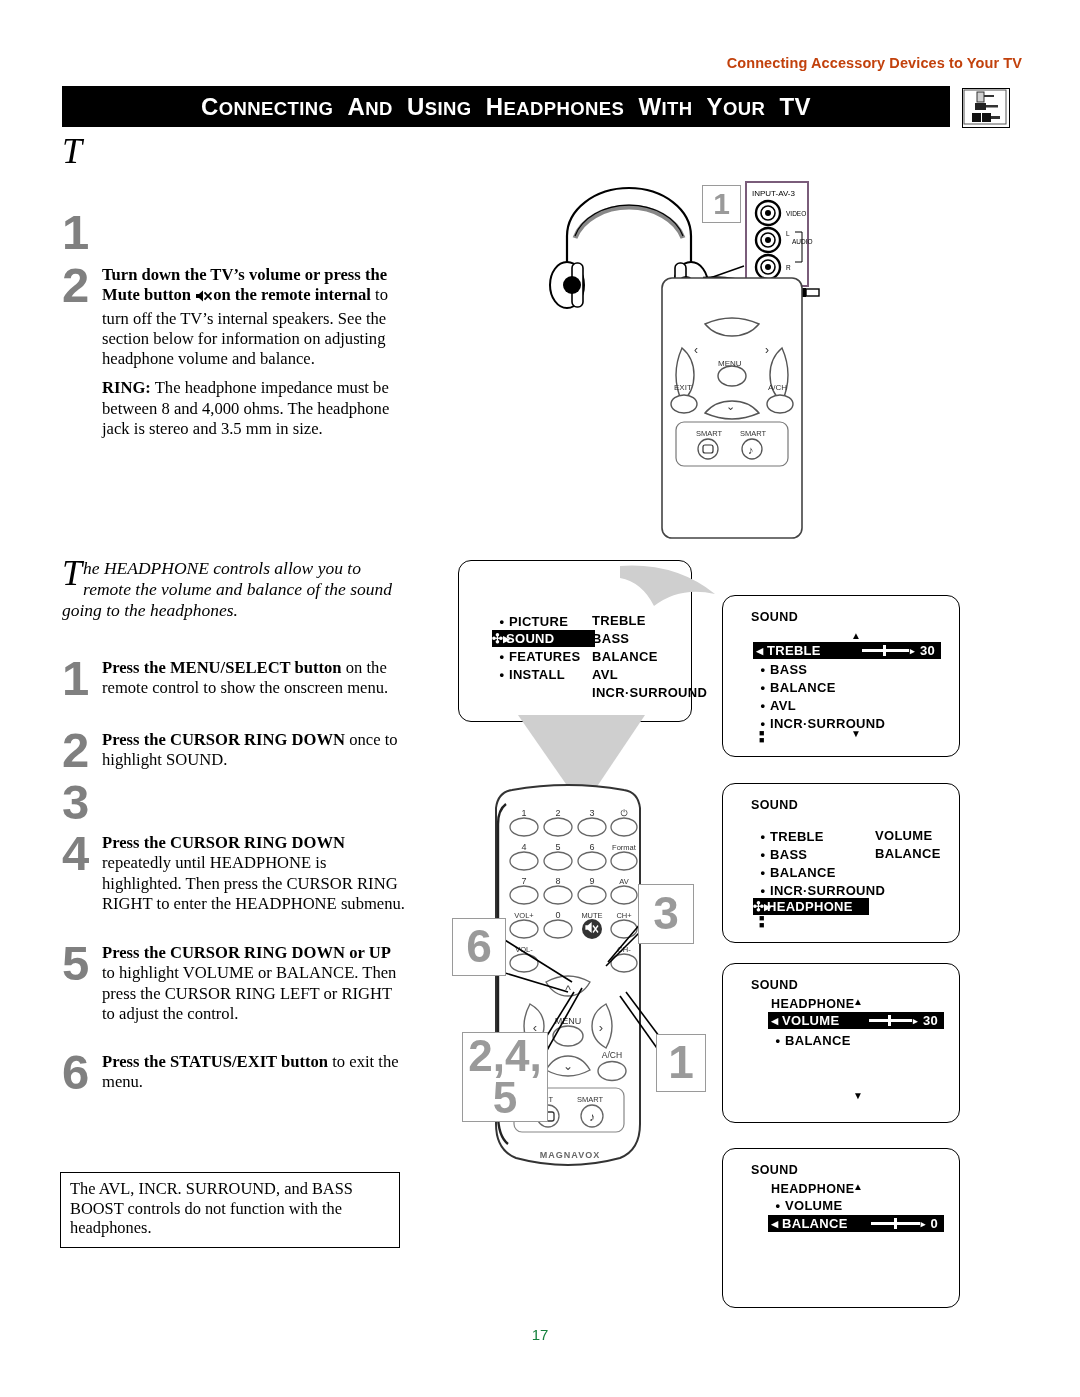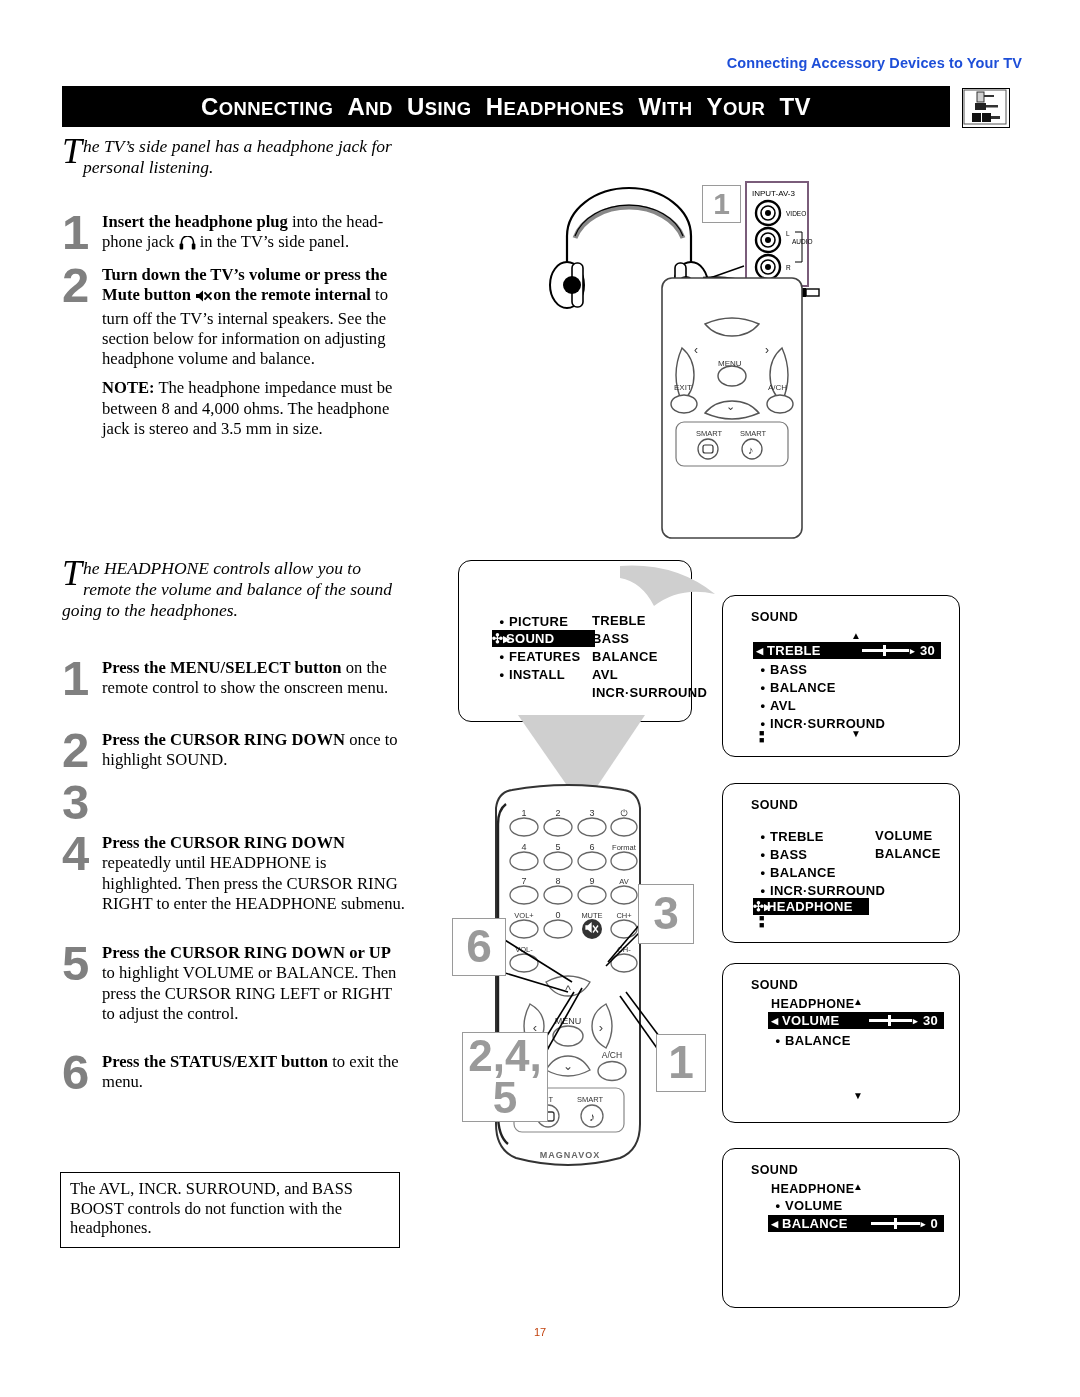--- a/index.html
+++ b/index.html
@@ -7,21 +7,21 @@
     width:1080px;height:1397px;background:#fff;
     font-family:"Liberation Serif",serif;
     position:relative;overflow:hidden;
   }
   .page{position:absolute;inset:0;}
 
   
   .eyebrow{
     position:absolute;left:0;top:55px;width:1022px;text-align:right;
     font-family:"Liberation Sans",sans-serif;
-    font-weight:bold;font-size:14.5px;letter-spacing:.1px;color:#1d4ed8;
+    font-weight:bold;font-size:14.5px;letter-spacing:.1px;color:#c2410c;
   }
   .titlebar{
     position:absolute;left:62px;top:86px;width:888px;height:41px;
     background:#000;color:#fff;display:flex;align-items:center;justify-content:center;
   }
   .titlebar .ttl{
     font-family:"Liberation Sans",sans-serif;font-weight:bold;
     font-size:24px;letter-spacing:.4px;white-space:nowrap;
   }
   .titlebar .ttl .sc{font-size:18.5px;}
@@ -82,21 +82,21 @@
 
   
   .callout{
     position:absolute;border:1.8px solid #9a9a9a;background:#fff;color:#9a9a9a;
     font-family:"Liberation Sans",sans-serif;font-weight:bold;
     display:flex;align-items:center;justify-content:center;line-height:.95;
   }
 
   .pagenum{
     position:absolute;left:0;top:1326px;width:1080px;text-align:center;
-    font-family:"Liberation Sans",sans-serif;font-size:11px;color:#c2410c;
+    font-family:"Liberation Sans",sans-serif;font-size:15px;color:#15803d;
   }
 
   
   .art{position:absolute;}
   .art svg{display:block;overflow:visible;}
 </style>
 </head>
 <body>
 
 <div class="page">
@@ -122,49 +122,39 @@
       <rect x="21" y="6" width="10" height="2" fill="#333"></rect>
       <rect x="12" y="14" width="11" height="7" fill="#222"></rect>
       <rect x="23" y="16" width="12" height="2.5" fill="#333"></rect>
       <rect x="9" y="24" width="9" height="9" fill="#111"></rect>
       <rect x="19" y="24" width="9" height="9" fill="#111"></rect>
       <rect x="28" y="27" width="9" height="3" fill="#333"></rect>
     </svg>
   </div>
 
   <div class="intro" style="left:62px;top:136px;width:345px;">
-    <span class="dropcap">T</span><span>he TV’s side panel has a headphone jack for personal listening.</span>
+    <span class="dropcap">T</span>
   </div>
 
   <div class="step" style="left:62px;top:212px;width:345px;">
     <div class="num">1</div>
-    <div class="body">
-      <b>Insert the headphone plug</b><span> into the head-phone jack</span>
-      <span class="gl">
-        <svg width="17" height="14" viewBox="0 0 17 14">
-            <path d="M2.5 9 V6 A6 6 0 0 1 14.5 6 V9" fill="none" stroke="#000" stroke-width="1.6"></path>
-            <rect x="0.6" y="7.5" width="3.6" height="6" rx="1.1" fill="#000"></rect>
-            <rect x="12.8" y="7.5" width="3.6" height="6" rx="1.1" fill="#000"></rect>
-          </svg>
-      </span><span> in the TV’s side panel.</span>
-    </div>
   </div>
 
   <div class="step" style="left:62px;top:265px;width:345px;">
     <div class="num">2</div>
     <div class="body">
       <b>Turn down the TV’s volume or press the Mute button</b>
       <span class="gl">
         <svg width="18" height="14" viewBox="0 0 18 14">
             <path d="M1 5 h3 l4-3.4 v10.8 L4 9 H1 z" fill="#000"></path>
             <path d="M9.5 3.4 L16.5 10.6 M16.5 3.4 L9.5 10.6" stroke="#000" stroke-width="1.7"></path>
           </svg>
       </span><b>on the remote internal</b><span> to turn off the TV’s internal speakers. See the section below for information on adjusting headphone volume and balance.</span>
       <div style="height:9px"></div>
-      <b>NOTE:</b><span> The headphone impedance must be between 8 and 4,000 ohms. The headphone jack is stereo and 3.5 mm in size.</span>
+      <b>RING:</b><span> The headphone impedance must be between 8 and 4,000 ohms. The headphone jack is stereo and 3.5 mm in size.</span>
     </div>
   </div>
 
   <div class="art" style="left:545px;top:178px;">
     <svg width="310" height="130" viewBox="0 0 310 130">
       <path d="M22 92 V58 A62 48 0 0 1 146 58 V92" fill="none" stroke="#000" stroke-width="2.2"></path>
       <path d="M30 60 A56 42 0 0 1 138 60" fill="none" stroke="#888" stroke-width="5"></path>
       <path d="M30 58 A56 42 0 0 1 138 58" fill="none" stroke="#000" stroke-width="1.2"></path>
       <ellipse cx="22" cy="107" rx="17" ry="23" fill="#fff" stroke="#000" stroke-width="2"></ellipse>
       <ellipse cx="146" cy="107" rx="17" ry="23" fill="#fff" stroke="#000" stroke-width="2"></ellipse>

